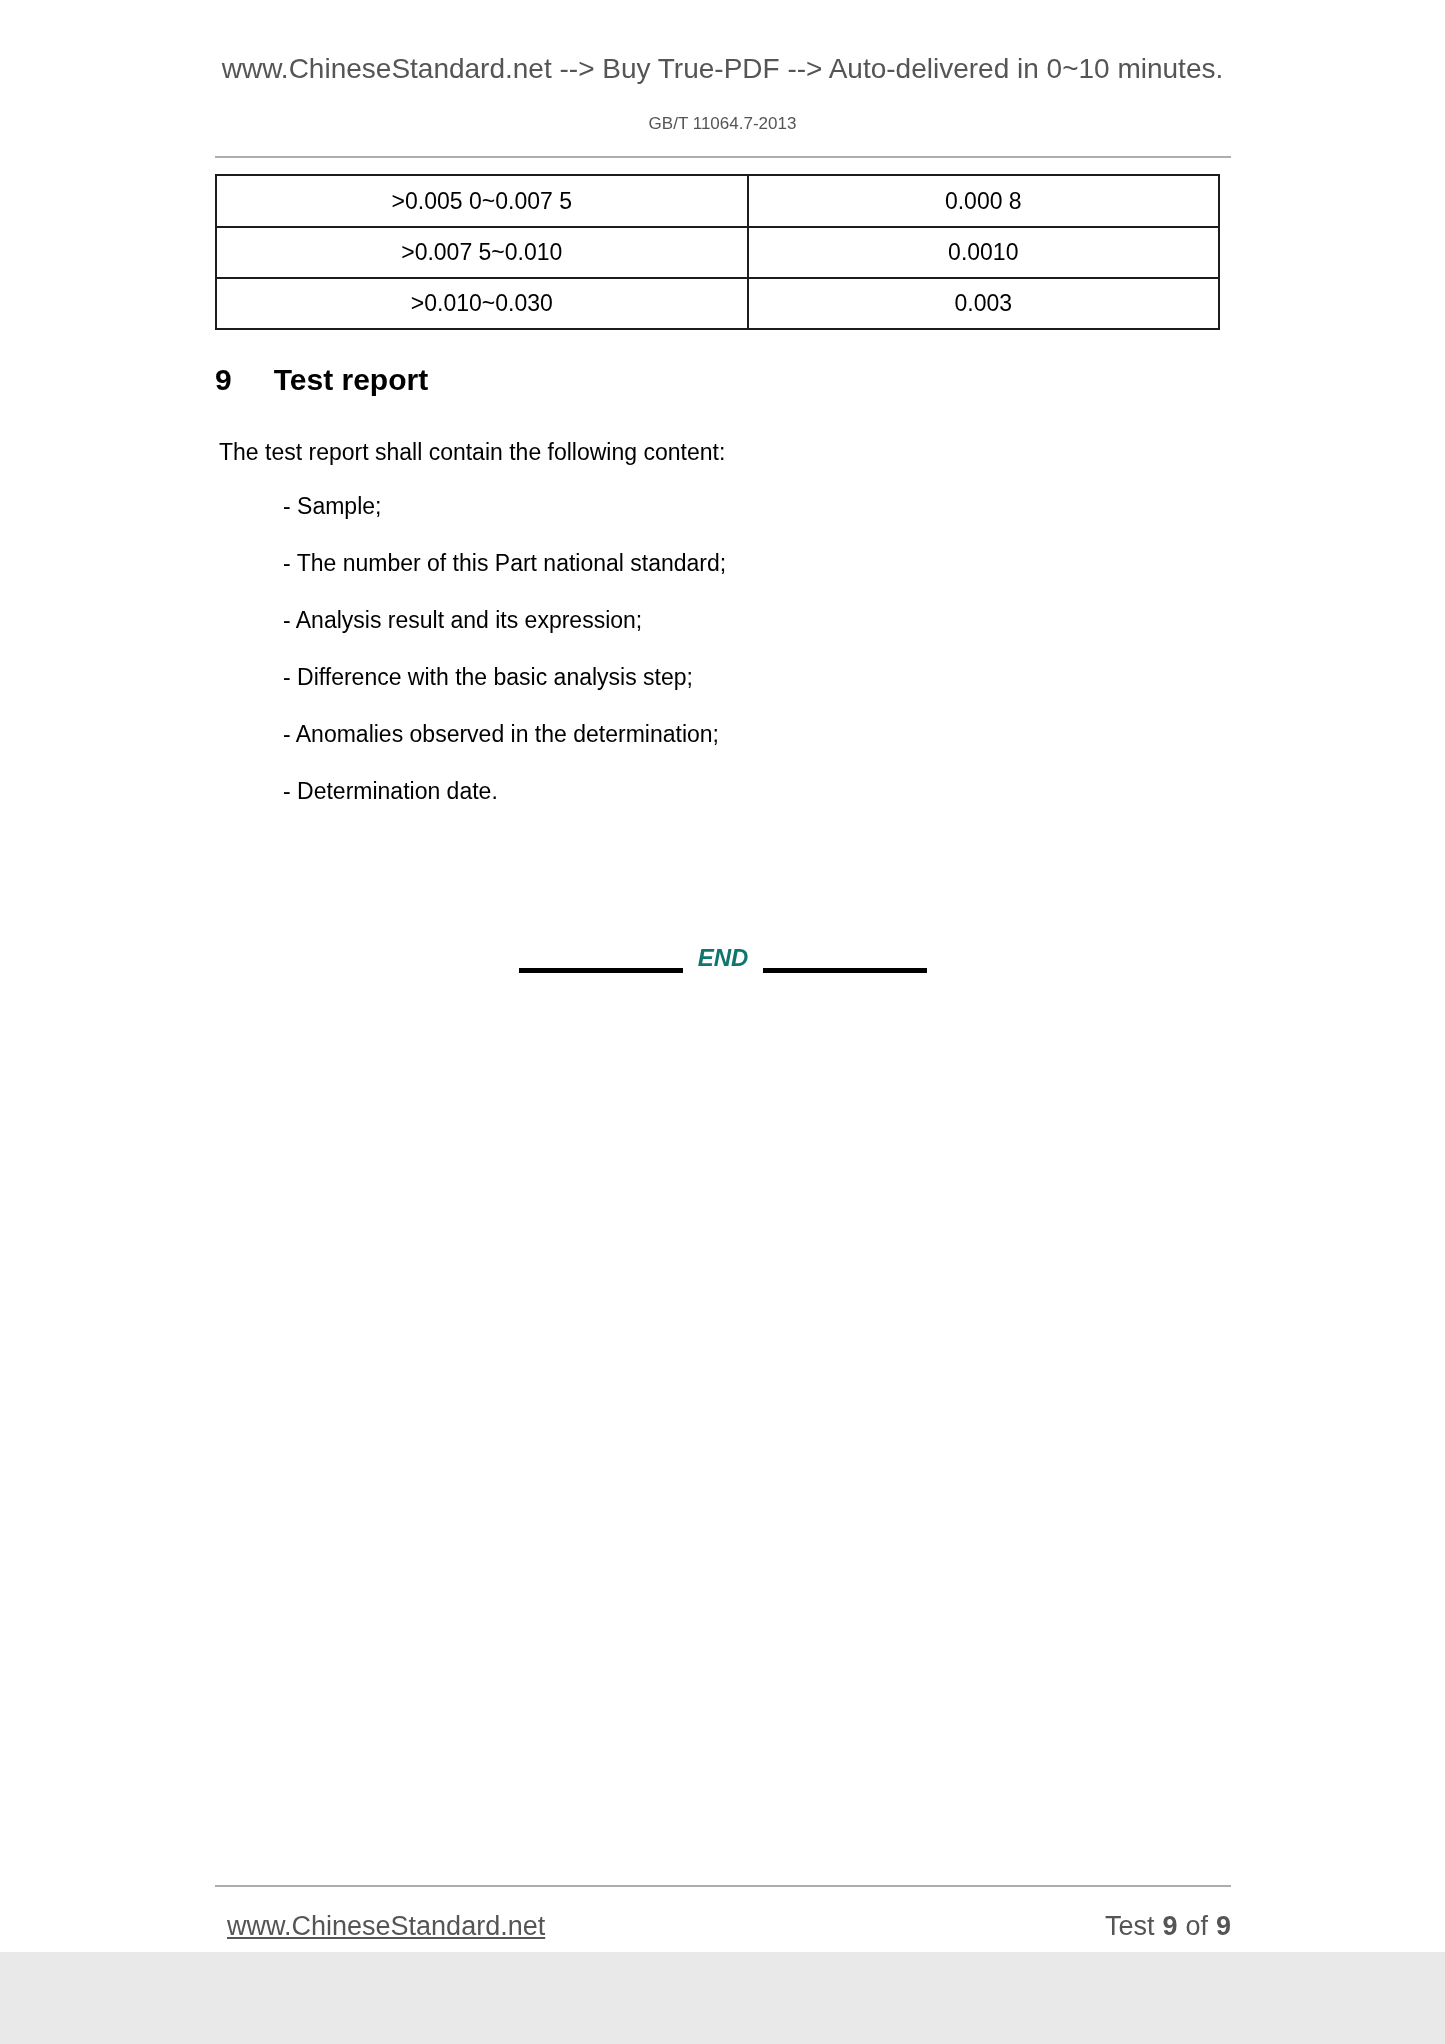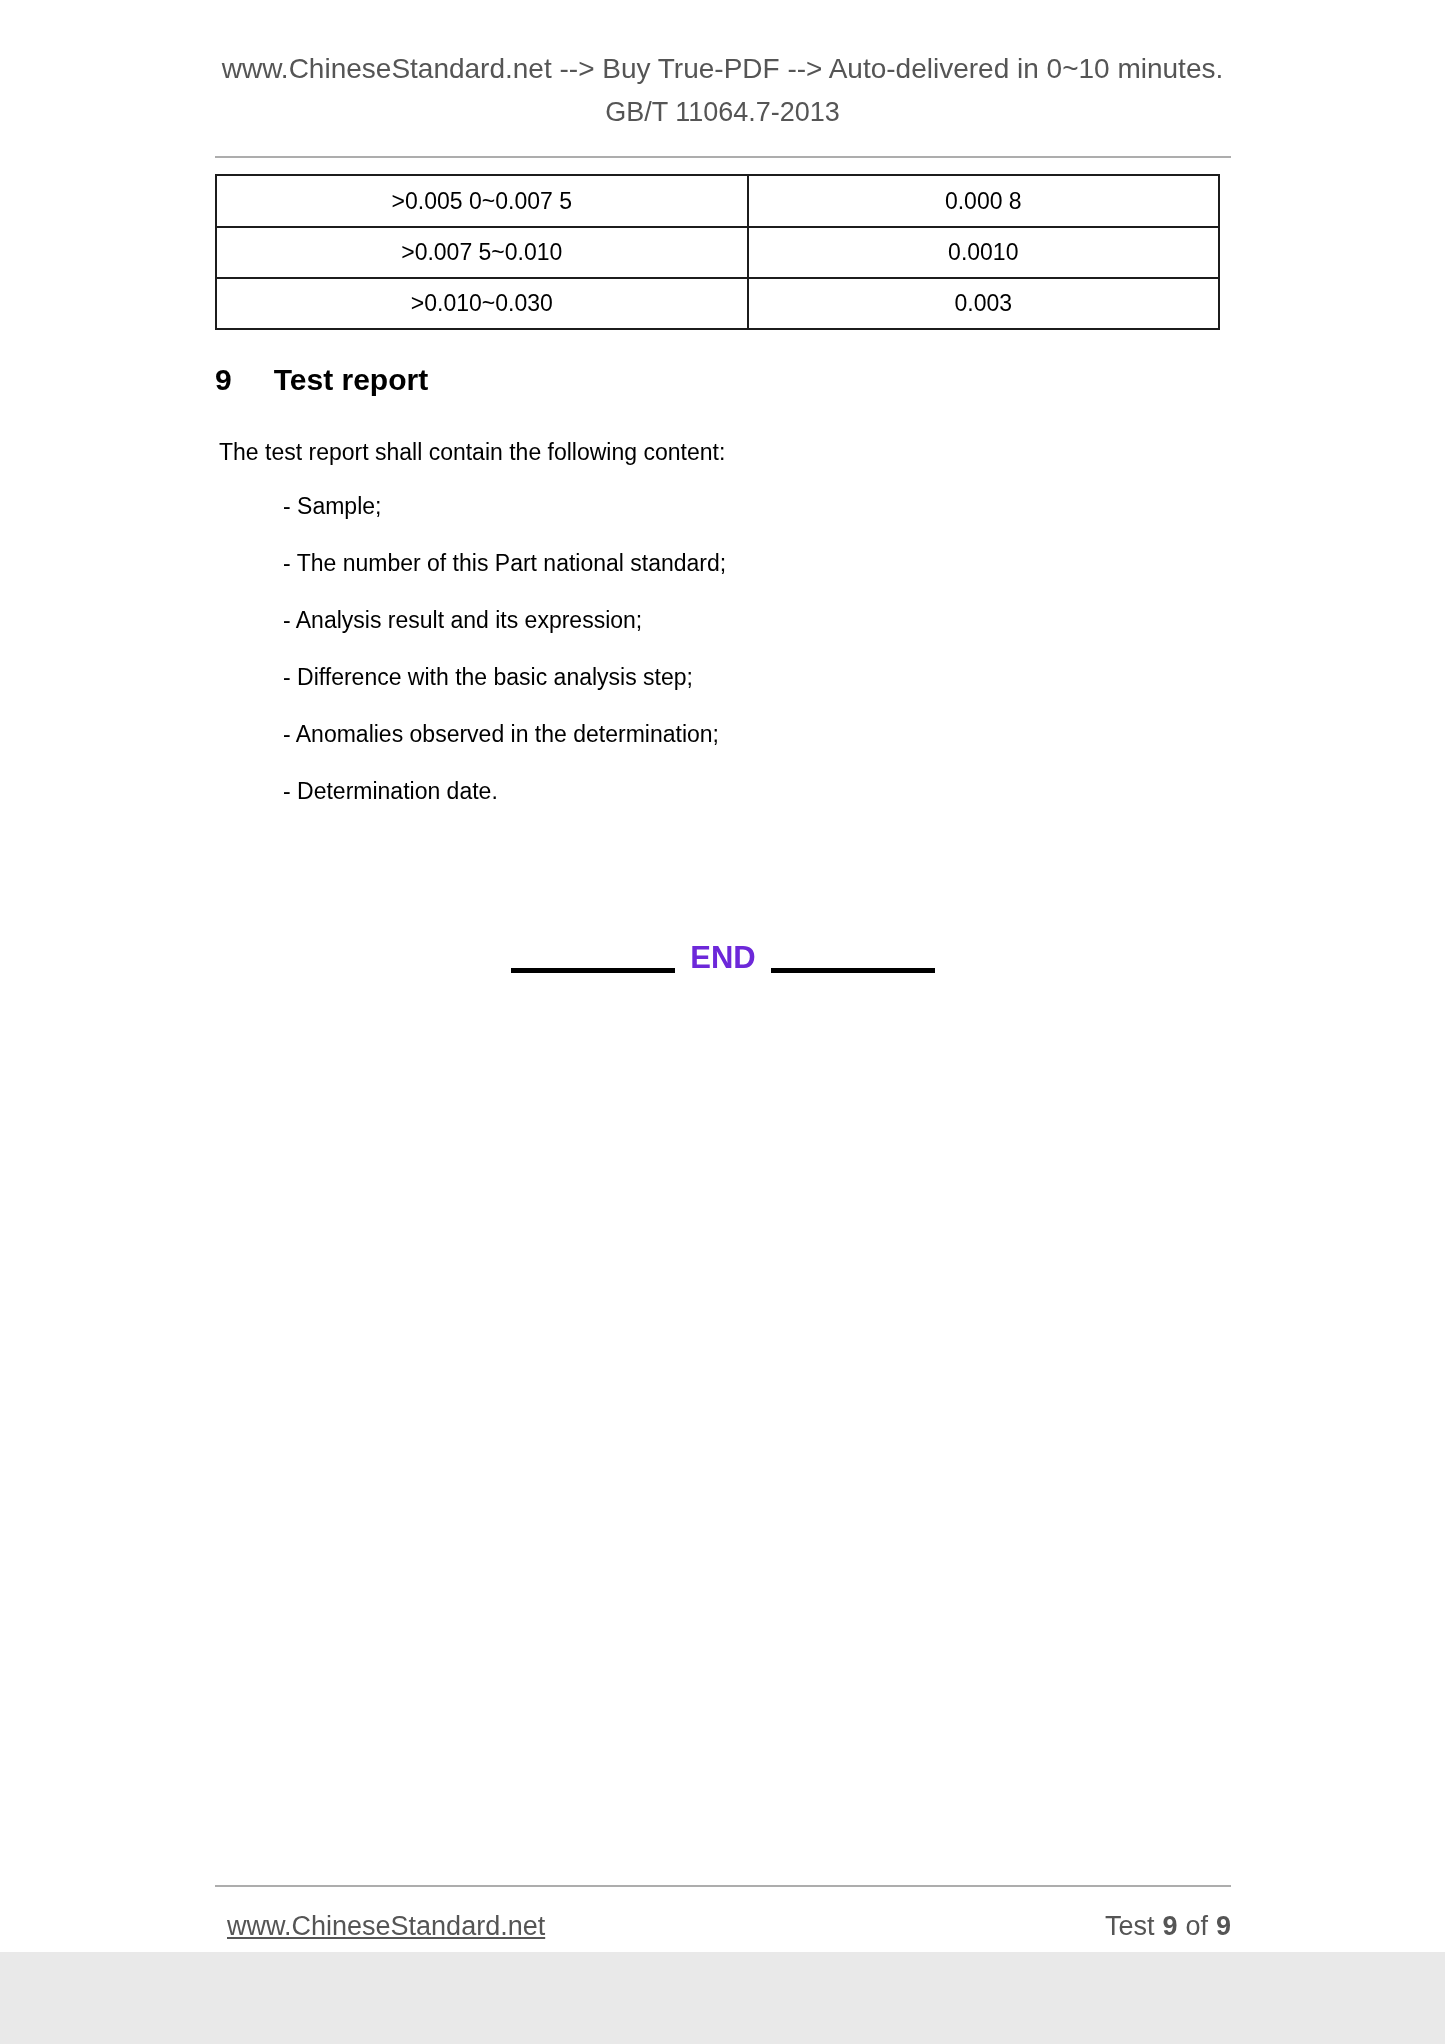--- a/index.html
+++ b/index.html
@@ -20,23 +20,23 @@
   .header-line1 {
     position: absolute;
     top: 52px; left: 0; width: 100%;
     text-align: center;
     font-size: 28px;
     line-height: 34px;
     color: #555555;
   }
   .header-line2 {
     position: absolute;
-    top: 98px; left: 0; width: 100%;
+    top: 110px; left: 0; width: 100%;
     text-align: center;
-    font-size: 27px;
+    font-size: 17px;
     line-height: 28px;
     color: #555555;
   }
   .rule {
     position: absolute;
     left: 215px;
     width: 1016px;
     height: 0;
     border-top: 2px solid #adadad;
   }
@@ -109,24 +109,25 @@
   }
   .end-rule {
     width: 164px;
     height: 0;
     border-bottom: 5px solid #000000;
     margin-bottom: 3px;
   }
   .end-rule-left  { margin-right: 15px; }
   .end-rule-right { margin-left: 15px; }
   .end-label {
-    font-size: 31px;
+    font-size: 24px;
     line-height: 36px;
     font-weight: bold;
-    color: #6d28d9;
+    color: #0f766e;
+    font-style: italic;
   }
 
   
   .footer {
     position: absolute;
     top: 1910px; left: 215px;
     width: 1016px;
     display: flex;
     justify-content: space-between;
     align-items: baseline;

